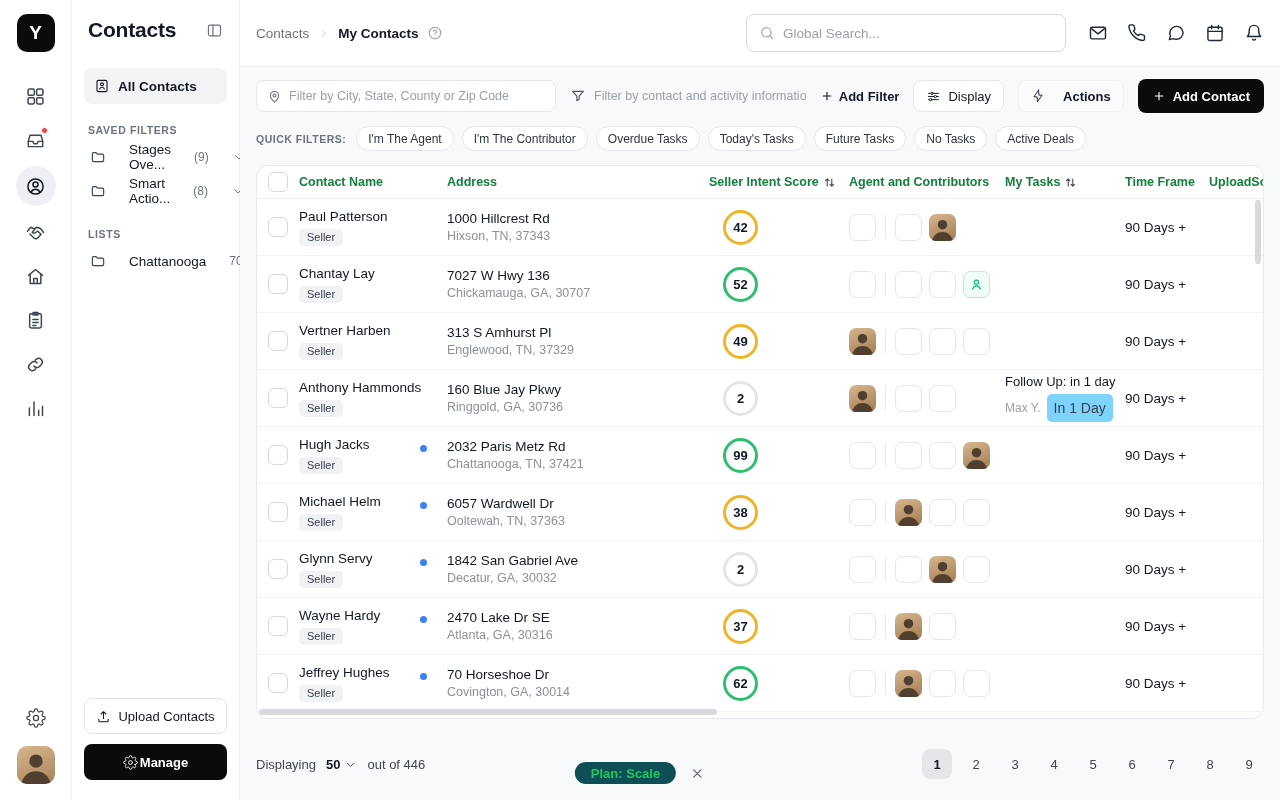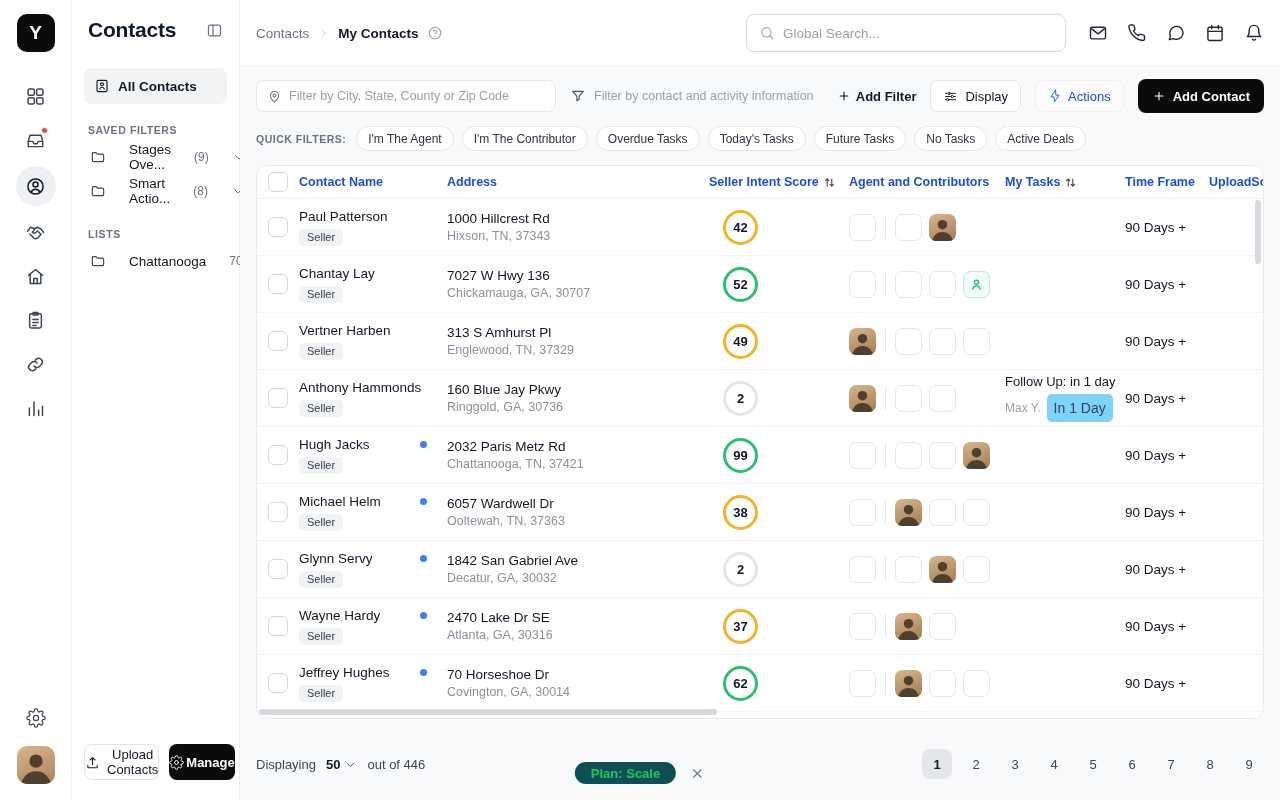--- a/index.html
+++ b/index.html
@@ -31,21 +31,21 @@
   .sb-item{margin-top:26px;display:flex;align-items:center;gap:8px;height:36px;border-radius:8px;padding:0 10px;font-size:13.5px;font-weight:600;background:#f2f3f5;cursor:pointer;color:#111827}
   .sb-item svg{width:16px;height:16px}
   .sb-section{margin:20px 4px 4px;font-size:10.5px;font-weight:700;letter-spacing:.6px;color:#6b7280}
   .sb-filter{display:flex;align-items:center;gap:23px;height:34px;padding:0 6px;font-size:13.5px;color:#111827;cursor:pointer}
   .sb-filter .folder{color:#374151;display:flex}
   .sb-filter .folder svg{width:16px;height:16px}
   .sb-count{color:#6b7280;font-size:12px}
   .sb-filter .chev{margin-left:auto;color:#6b7280;display:flex}
   .sb-filter .chev svg{width:14px;height:14px}
   .sb-filter .count-right{margin-left:auto}
-  .sb-bottom{margin-top:auto;display:flex;gap:10px}
+  .sb-bottom{margin-top:auto;display:flex;flex-direction:column;gap:10px}
   .btn-upload{height:36px;border:1px solid #e2e4e8;background:#fff;border-radius:8px;display:flex;align-items:center;justify-content:center;gap:7px;font-size:13px;font-weight:500;color:#111827;cursor:pointer}
   .btn-upload svg{width:15px;height:15px}
   .btn-manage{height:36px;background:var(--accent-dark,#0b0b0c);color:#fff;border:none;border-radius:8px;display:flex;align-items:center;justify-content:center;gap:2px;font-size:13px;font-weight:600;cursor:pointer}
   .btn-manage svg{width:15px;height:15px}
 
   
   .main{flex:1;display:flex;flex-direction:column;min-width:0}
   .header{height:66px;background:#fff;display:flex;align-items:center;padding:0 16px}
   .crumbs{display:flex;align-items:center;gap:8px;font-size:13.5px}
   .crumb-root{color:#6b7280;cursor:pointer}
@@ -69,41 +69,41 @@
   .input-loc svg{width:15px;height:15px;color:#6b7280;flex-shrink:0}
   .input-loc input{border:0;outline:0;flex:1;min-width:0;font-size:12.5px;font-family:inherit;color:#111;background:transparent}
   .input-loc input::placeholder,.filter2 input::placeholder{color:#9aa1ab}
   .filter2{display:flex;align-items:center;gap:8px;flex:1;min-width:0}
   .filter2 svg{width:16px;height:16px;color:#4b5563;flex-shrink:0}
   .filter2 input{border:0;outline:0;background:transparent;flex:1;min-width:0;font-size:12.5px;color:#111;font-family:inherit}
   .btn-addfilter{display:flex;align-items:center;gap:5px;font-size:13px;font-weight:600;color:#111827;background:none;border:none;cursor:pointer;flex-shrink:0}
   .btn-addfilter svg{width:14px;height:14px}
   .btn-display{height:32px;display:flex;align-items:center;gap:7px;background:#fff;border:1px solid #e4e6ea;border-radius:8px;padding:0 12px;font-size:13px;font-weight:500;color:#111827;cursor:pointer;flex-shrink:0}
   .btn-display svg{width:15px;height:15px}
-  .btn-actions{height:32px;display:flex;align-items:center;gap:6px;background:#fbfbfc;border:1px solid #f0f1f3;border-radius:8px;padding:0 12px;font-size:13px;font-weight:400;color:#1d4ed8;cursor:default;flex-shrink:0}
+  .btn-actions{height:32px;display:flex;align-items:center;gap:18px;background:#fbfbfc;border:1px solid #f0f1f3;border-radius:8px;padding:0 12px;font-size:13px;font-weight:700;color:#0f172a;cursor:default;flex-shrink:0}
   .btn-actions svg{width:14px;height:14px}
   .btn-addcontact{height:34px;display:flex;align-items:center;gap:7px;background:var(--accent-dark,#0b0b0c);color:#fff;border:none;border-radius:8px;padding:0 14px;font-size:13px;font-weight:600;cursor:pointer;flex-shrink:0}
   .btn-addcontact svg{width:14px;height:14px}
 
   .qfrow{display:flex;align-items:center;gap:8px;margin-top:13px}
   .qf-label{font-size:10.5px;font-weight:700;letter-spacing:.5px;color:#6b7280;margin-right:2px}
   .qf-pill{height:25px;padding:0 11px;background:#fff;border:1px solid #e4e6ea;border-radius:999px;font-size:12px;color:#2d3642;cursor:pointer}
 
   
   .card{margin-top:14px;background:#fff;border:1px solid #e9eaee;border-radius:12px;position:relative;overflow:hidden;height:554px}
   .thead,.trow{display:grid;grid-template-columns:42px 148px 262px 140px 156px 120px 84px minmax(0,1fr);align-items:center}
   .thead{height:33px;border-bottom:1px solid #eef0f2}
-  .hcell{display:flex;align-items:center;gap:4px;font-size:12.5px;font-weight:700;color:#1d4ed8;white-space:nowrap;overflow:hidden}
+  .hcell{display:flex;align-items:center;gap:4px;font-size:12.5px;font-weight:700;color:#15803d;white-space:nowrap;overflow:hidden}
   .sorti{color:#374151;display:flex;cursor:pointer}
   .sorti svg{width:13px;height:13px}
   .c-check{display:flex;justify-content:center}
   .checkbox{width:20px;height:20px;border:1.5px solid #d4d7dc;border-radius:6px;background:#fff;display:inline-block;cursor:pointer}
   .trow{height:57px;border-bottom:1px solid #f2f3f5}
   .c-name{display:flex;flex-direction:column;align-items:flex-start;padding-right:4px}
-  .nline{display:flex;align-items:center;width:100%}
+  .nline{display:flex;align-items:flex-end;width:100%}
   .nm{font-size:13.5px;font-weight:500;color:#111827;white-space:nowrap}
   .bluedot{width:7px;height:7px;border-radius:50%;background:var(--unread-dot,#3b82f6);margin-left:auto;margin-right:16px}
   .badge{display:inline-block;margin-top:5px;background:#f1f2f4;border-radius:5px;padding:2.5px 8px;font-size:11px;color:#374151}
   .a1{font-size:13.5px;color:#111827;white-space:nowrap}
   .a2{font-size:12.5px;color:#8b919a;margin-top:3px;white-space:nowrap}
   .ring{width:35px;height:35px;border-radius:50%;border:3px solid #e3e5e8;display:flex;align-items:center;justify-content:center;font-size:13px;font-weight:600;color:#111827;margin-left:14px;background:#fff}
   .ring.yellow{border-color:var(--score-yellow,#f0b429)}
   .ring.green{border-color:var(--score-green,#2fbf71)}
   .ring.gray{border-color:var(--score-gray,#e3e5e8)}
   .c-agents{display:flex;align-items:center;gap:7px}

